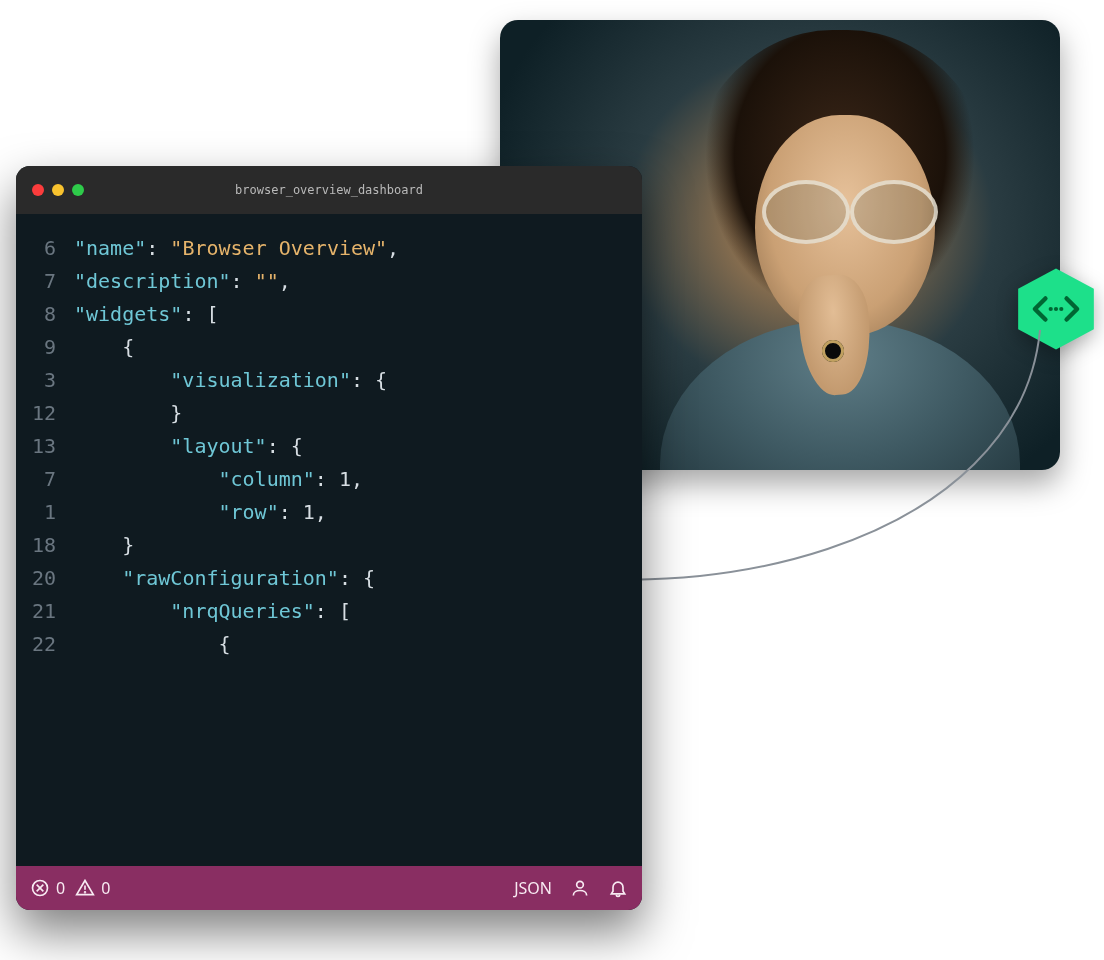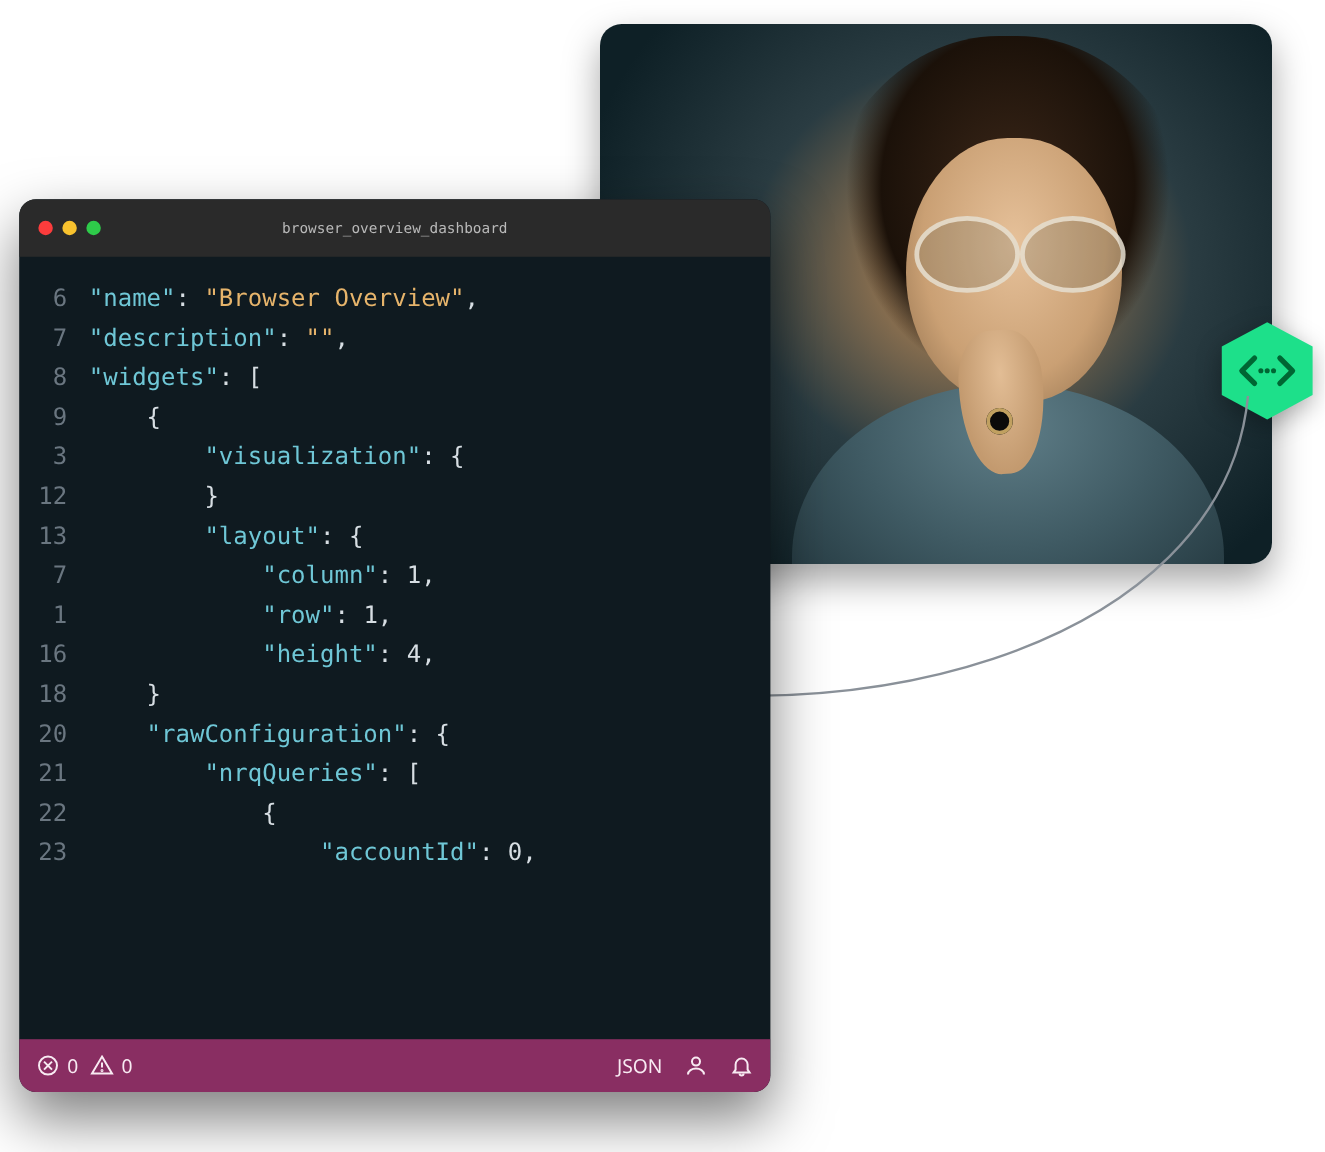--- a/index.html
+++ b/index.html
@@ -211,26 +211,24 @@
   <div class="code-area" id="code-area">
       <div class="code-row"><span class="ln">6</span><span class="code"><span></span><span class="key">"name"</span><span class="punct">: </span><span class="str">"Browser Overview"</span><span class="punct">,</span></span></div>
       <div class="code-row"><span class="ln">7</span><span class="code"><span></span><span class="key">"description"</span><span class="punct">: </span><span class="str">""</span><span class="punct">,</span></span></div>
       <div class="code-row"><span class="ln">8</span><span class="code"><span></span><span class="key">"widgets"</span><span class="punct">: [</span></span></div>
       <div class="code-row"><span class="ln">9</span><span class="code"><span>    </span><span class="punct">{</span></span></div>
       <div class="code-row"><span class="ln">3</span><span class="code"><span>        </span><span class="key">"visualization"</span><span class="punct">: {</span></span></div>
       <div class="code-row"><span class="ln">12</span><span class="code"><span>        </span><span class="punct">}</span></span></div>
       <div class="code-row"><span class="ln">13</span><span class="code"><span>        </span><span class="key">"layout"</span><span class="punct">: {</span></span></div>
       <div class="code-row"><span class="ln">7</span><span class="code"><span>            </span><span class="key">"column"</span><span class="punct">: </span><span class="num">1</span><span class="punct">,</span></span></div>
       <div class="code-row"><span class="ln">1</span><span class="code"><span>            </span><span class="key">"row"</span><span class="punct">: </span><span class="num">1</span><span class="punct">,</span></span></div>
-      <div class="code-row"><span class="ln">16</span><span class="code"><span>            </span><span class="key">"height"</span><span class="punct">: </span><span class="num">4</span><span class="punct">,</span></span></div>
       <div class="code-row"><span class="ln">18</span><span class="code"><span>    </span><span class="punct">}</span></span></div>
       <div class="code-row"><span class="ln">20</span><span class="code"><span>    </span><span class="key">"rawConfiguration"</span><span class="punct">: {</span></span></div>
       <div class="code-row"><span class="ln">21</span><span class="code"><span>        </span><span class="key">"nrqQueries"</span><span class="punct">: [</span></span></div>
       <div class="code-row"><span class="ln">22</span><span class="code"><span>            </span><span class="punct">{</span></span></div>
-      <div class="code-row"><span class="ln">23</span><span class="code"><span>                </span><span class="key">"accountId"</span><span class="punct">: </span><span class="num">0</span><span class="punct">,</span></span></div>
     </div>
 
   <div class="statusbar">
     <div class="left">
       <span class="status-ico">
         <svg viewBox="0 0 24 24" fill="none" stroke-width="2">
             <circle cx="12" cy="12" r="9"></circle>
             <line x1="8" y1="8" x2="16" y2="16"></line>
             <line x1="16" y1="8" x2="8" y2="16"></line>
           </svg>

